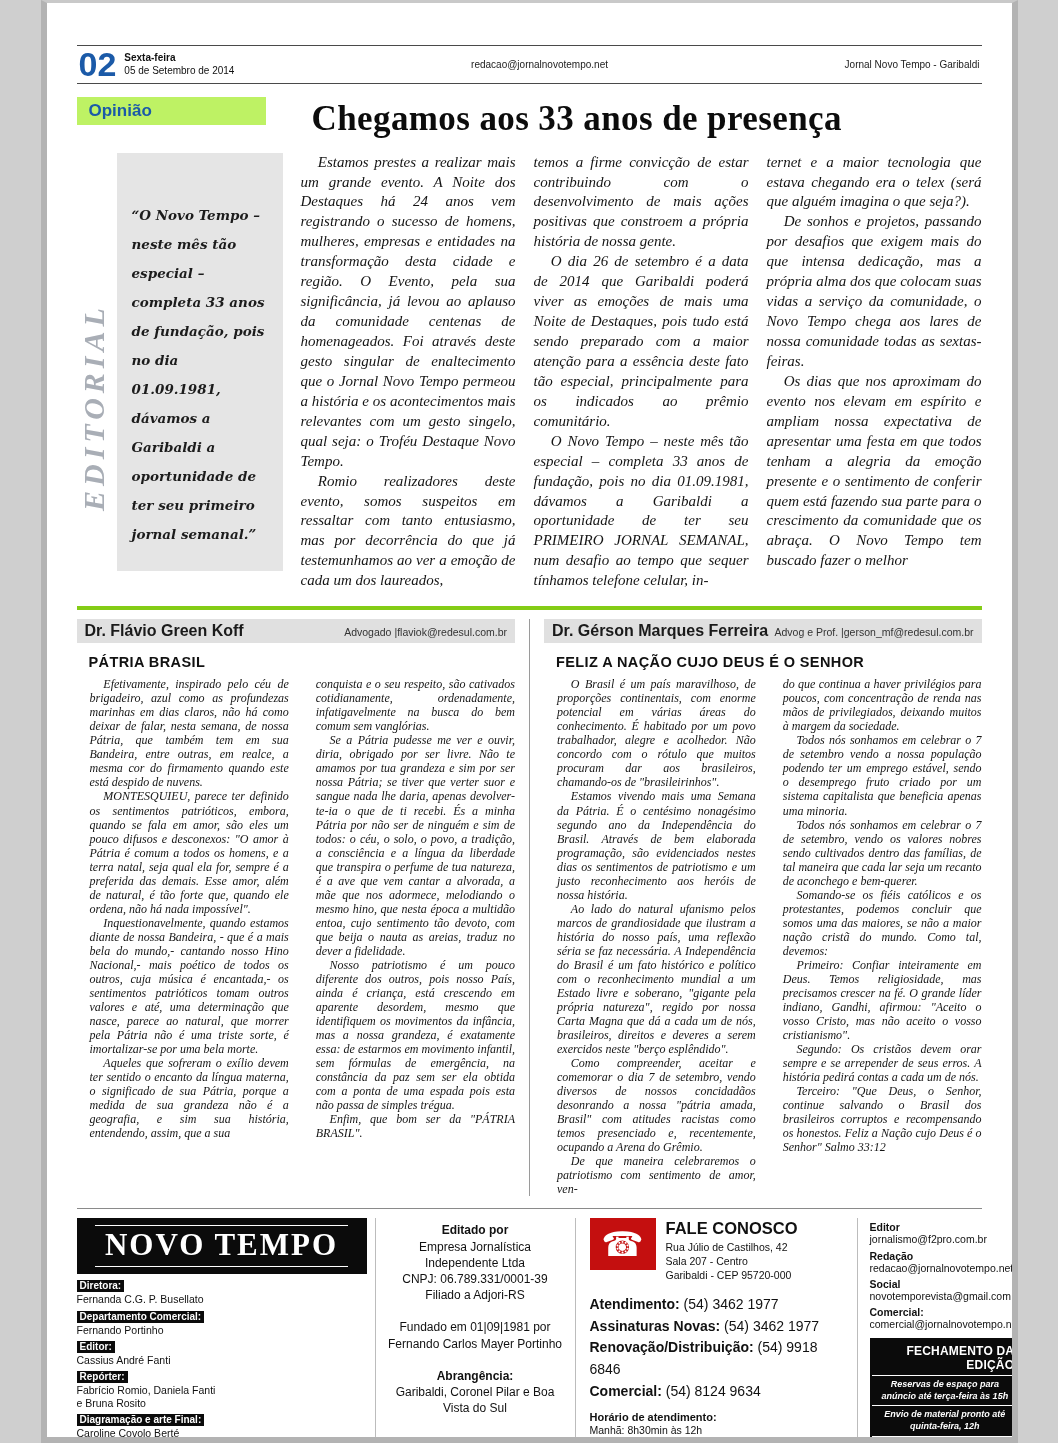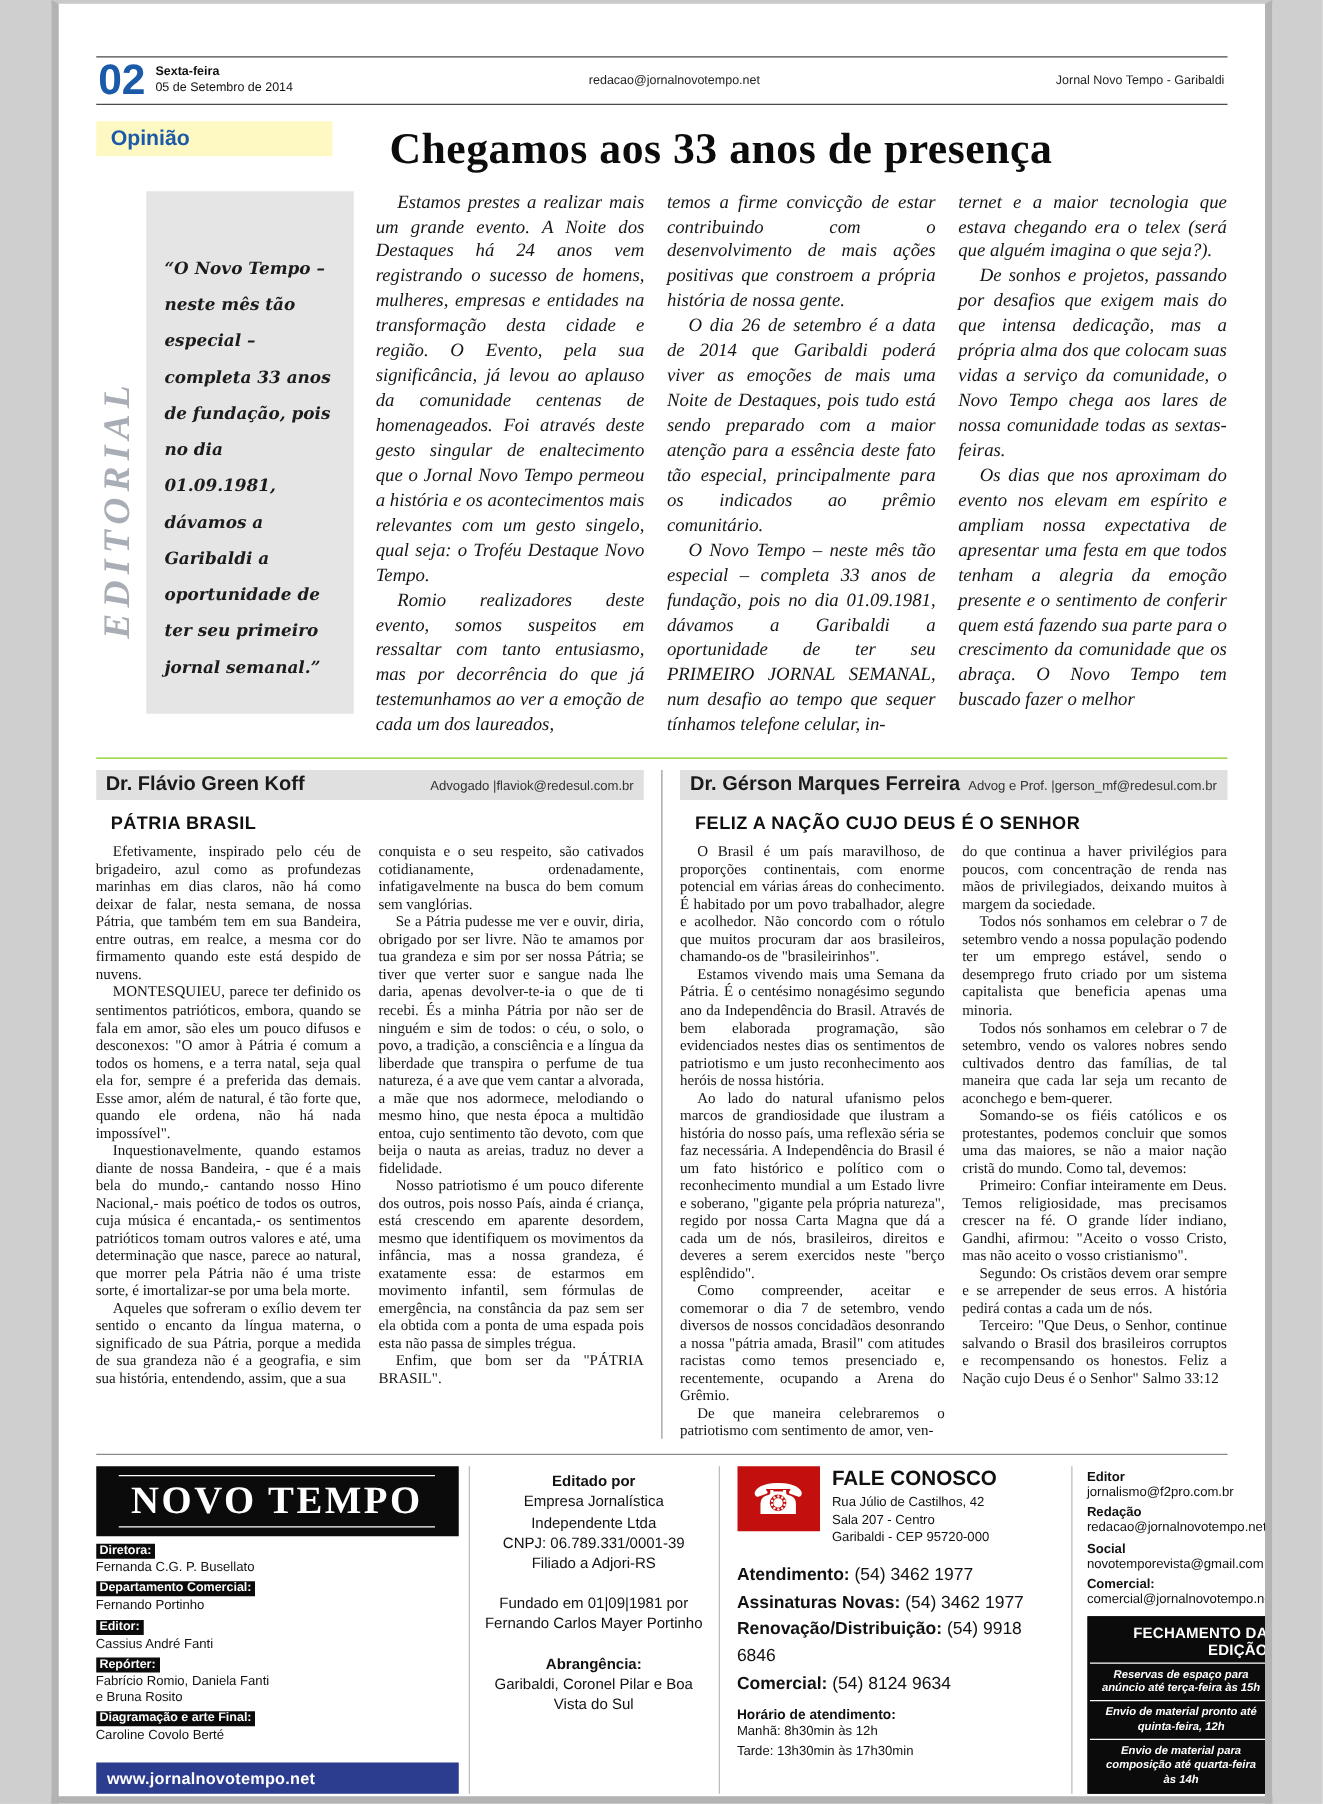--- a/index.html
+++ b/index.html
@@ -12,50 +12,50 @@
   .topbar{display:flex;align-items:center;border-top:1px solid #4a4a4a;border-bottom:1px solid #4a4a4a;
           margin-top:42px;padding:3px 2px;}
   .pagenum{font-size:34px;font-weight:bold;color:#1b5aa8;line-height:0.9;margin-right:8px;}
   .dateblock{font-size:10px;line-height:1.3;}
   .dateblock .day{font-weight:bold;}
   .hdr-email{flex:1;text-align:center;font-size:10px;color:#222;}
   .hdr-right{font-size:10px;color:#222;text-align:center;}
 
   
   .title-row{display:flex;align-items:flex-start;margin-top:13px;}
-  .section-label{background:#fef9c3;color:#1b5aa8;font-weight:bold;font-size:17px;
+  .section-label{background:#bef264;color:#1b5aa8;font-weight:bold;font-size:17px;
                  padding:4px 12px;width:165px;flex:0 0 auto;}
   .headline{font-family:"Liberation Serif",serif;font-size:35px;font-weight:bold;margin:2px 0 0 46px;
             letter-spacing:0.4px;color:#0c0c0c;white-space:nowrap;}
 
   
   .editorial-grid{display:grid;grid-template-columns:206px 1fr 1fr 1fr;column-gap:18px;margin-top:14px;}
   .sidebar{display:flex;}
   .vertical-label{writing-mode:vertical-rl;transform:rotate(180deg);font-family:"Liberation Serif",serif;
                   font-style:italic;font-weight:bold;font-size:30px;color:#a9aeb6;letter-spacing:5px;
                   margin-top:58px;height:300px;width:40px;}
   .quote-box{background:#e5e5e5;padding:48px 13px 22px 15px;font-family:"DejaVu Serif",serif;
              font-style:italic;font-weight:bold;font-size:13.5px;line-height:2.15;color:#1c1c1c;
              height:fit-content;flex:1;}
   .col{font-family:"Liberation Serif",serif;font-style:italic;font-size:15px;line-height:1.33;
        text-align:justify;color:#151515;}
   .col p,.acol p{margin:0;text-indent:1.15em;}
   .cont > p:first-child{text-indent:0;}
 
   
-  .articles{display:grid;grid-template-columns:1fr 1fr;margin-top:15px;border-top:1px solid #84cc16;padding-top:9px;}
+  .articles{display:grid;grid-template-columns:1fr 1fr;margin-top:15px;border-top:4px solid #84cc16;padding-top:9px;}
   .op-article{padding-right:14px;}
   .op-article.right{border-left:1px solid #9a9a9a;padding-left:14px;padding-right:0;}
   .author-bar{background:#e0e0e0;display:flex;justify-content:space-between;align-items:baseline;padding:3px 8px;}
   .author{font-size:16px;font-weight:bold;color:#1a1a1a;}
   .cred{font-size:10.5px;color:#333;}
   .art-title{font-size:14.5px;font-weight:bold;margin:11px 0 7px 12px;letter-spacing:0.4px;color:#111;}
   .art-cols{display:grid;grid-template-columns:1fr 1fr;column-gap:14px;}
-  .acol{font-family:"Liberation Serif",serif;font-size:12px;line-height:1.17;
-        text-align:justify;color:#151515;}
+  .acol{font-family:"Liberation Serif",serif;font-style:italic;font-size:12px;line-height:1.17;
+        text-align:justify;color:#151515;margin-left:13px;}
 
   
   .pfooter{margin-top:12px;border-top:1px solid #8a8a8a;padding-top:9px;display:grid;
            grid-template-columns:298px 200px 282px 1fr;min-height:248px;}
   .f-left{display:flex;flex-direction:column;padding-right:8px;}
   .logo-box{background:#0b0b0b;text-align:center;padding:7px 4px;}
   .logo-text{display:inline-block;color:#fff;font-family:"Liberation Serif",serif;font-weight:bold;
              font-size:31px;letter-spacing:2px;border-top:1px solid #fff;border-bottom:1px solid #fff;
              padding:1px 10px 3px;}
   .staff{font-size:10.5px;margin-top:5px;}

